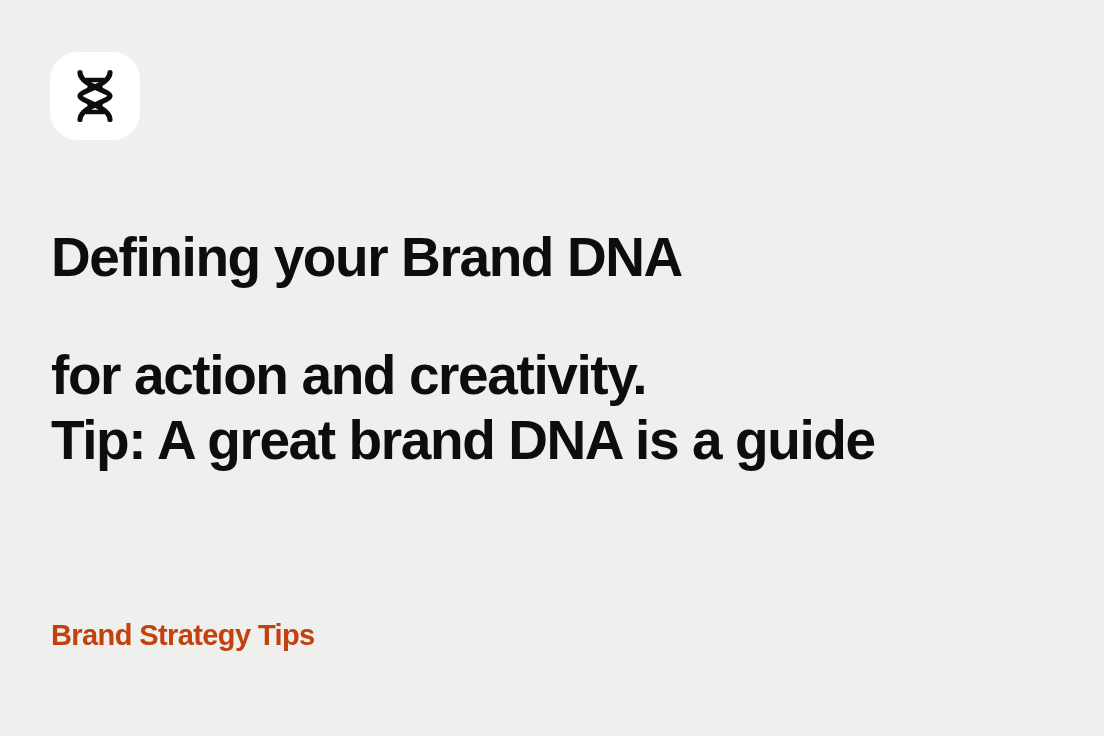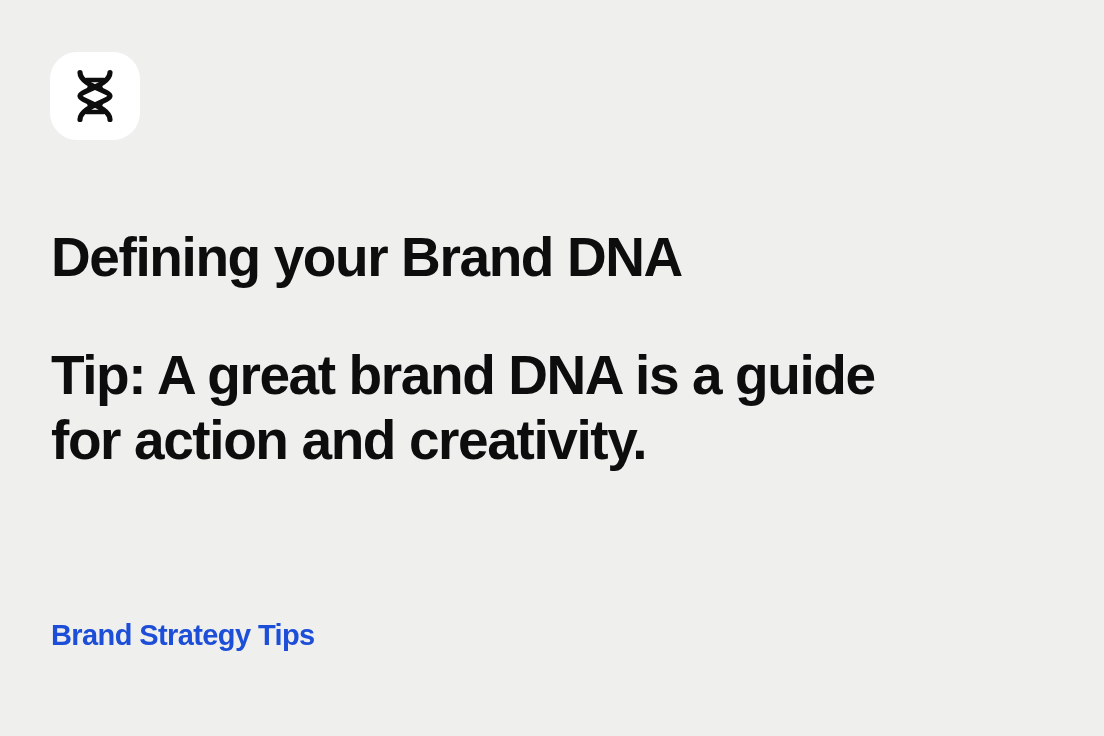--- a/index.html
+++ b/index.html
@@ -73,21 +73,21 @@
   .headline .line {
     display: block;
     white-space: nowrap;
   }
 
   
   .footer {
     position: absolute;
     left: 51px;
     top: 609px;
-    color: #1d4ed8;
+    color: #c2410c;
   }
   .footer-line {
     display: block;
     font-size: 29px;
     font-weight: 700;
     line-height: 52px;
     letter-spacing: -0.6px;
     white-space: nowrap;
   }
 </style>
@@ -114,22 +114,22 @@
           <line x1="14.5" y1="43" x2="31.5" y2="43"></line>
         </g>
       </svg>
     </span>
   </div>
 
   <div class="content">
     <h1 class="title">Defining your Brand DNA</h1>
 
     <div class="headline">
+      <span class="line">for action and creativity.</span>
       <span class="line">Tip: A great brand DNA is a guide</span>
-      <span class="line">for action and creativity.</span>
     </div>
   </div>
 
   <div class="footer">
     <span class="footer-line">Brand Strategy Tips</span>
   </div>
 
 </div>
 
 </body></html>

